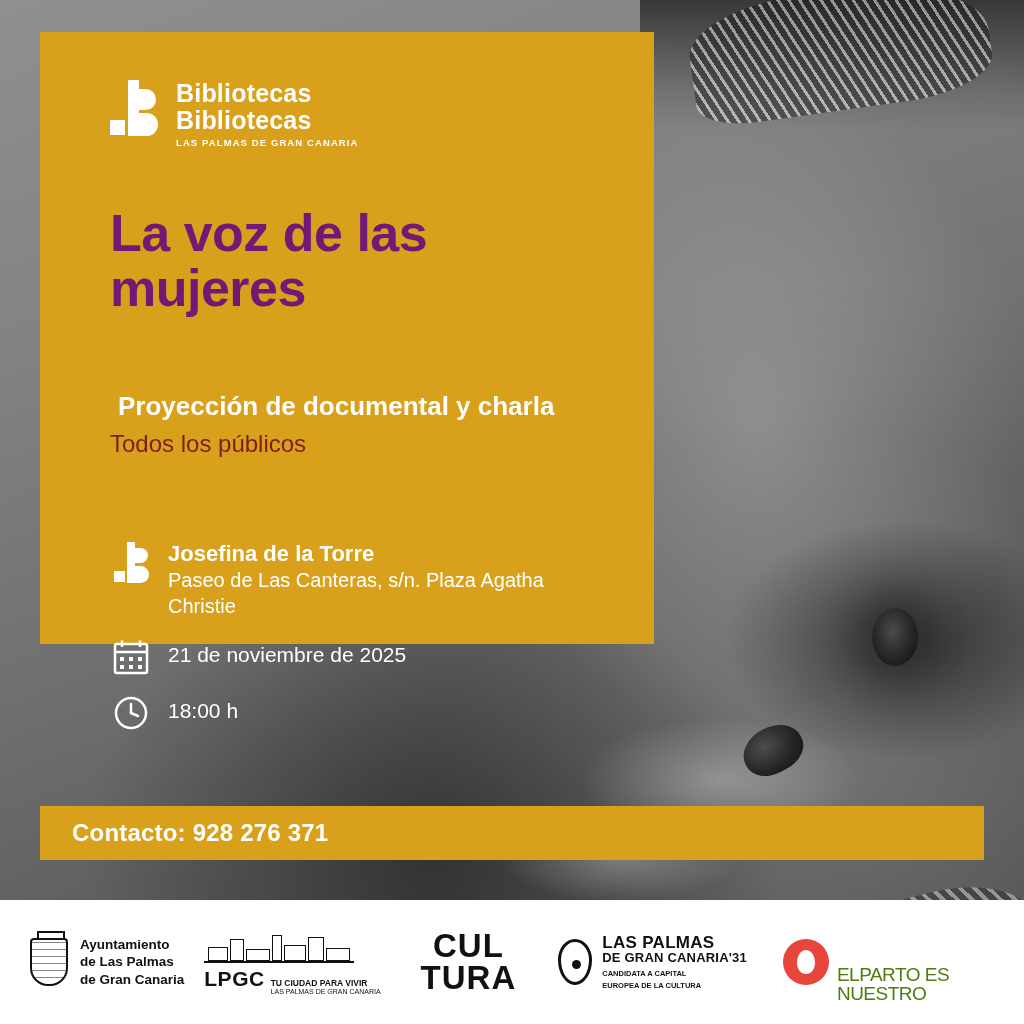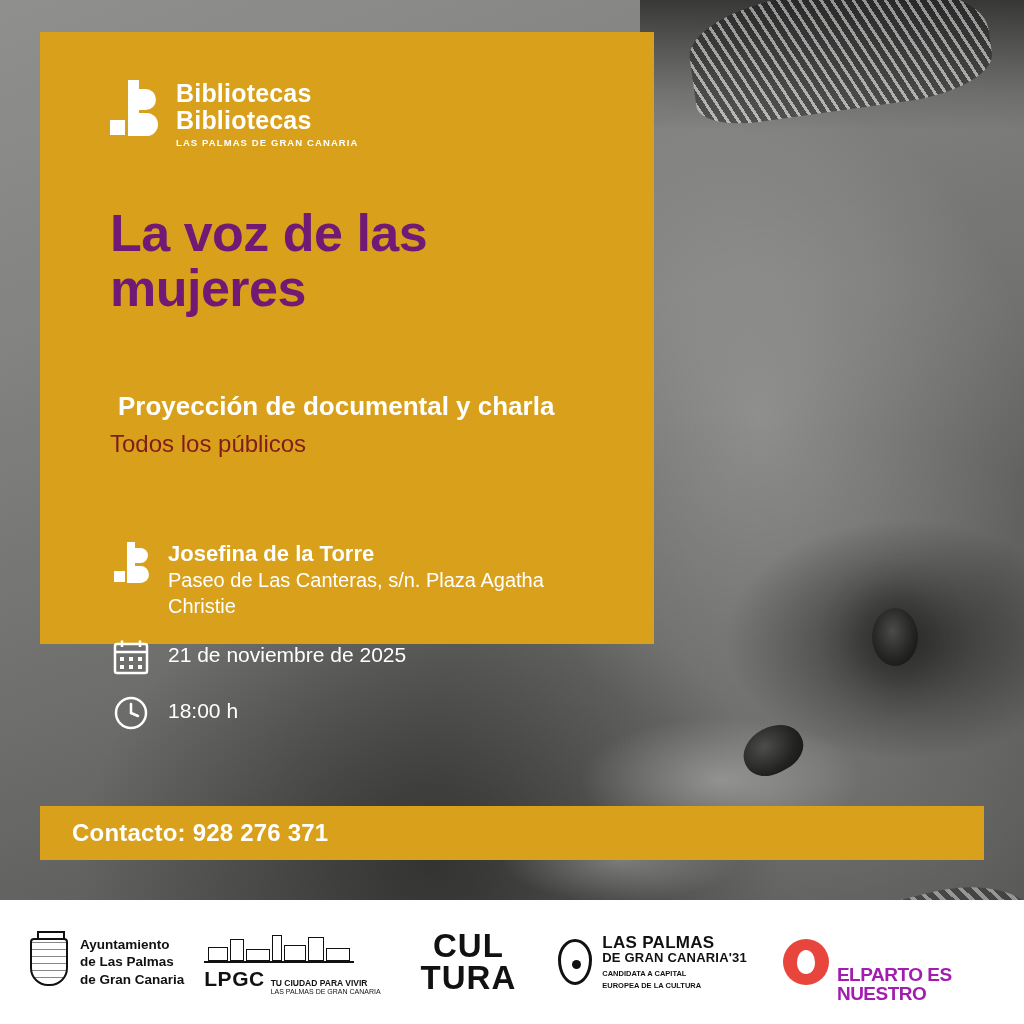--- a/index.html
+++ b/index.html
@@ -336,24 +336,24 @@
   .parto-badge::after {
     content: "";
     position: absolute;
     left: 14px; top: 11px;
     width: 18px; height: 24px;
     background: #fff;
     border-radius: 50% 50% 45% 45%;
   }
   .parto-text {
     font-size: 19px;
-    font-weight: bold;
+    font-weight: normal;
     letter-spacing: -0.5px;
     line-height: 1.0;
-    color: #a21caf;
+    color: #4d7c0f;
     margin-top: 44px;
   }
   .parto-text .pt2 { display: block; }
 
   svg { display: block; }
 </style>
 </head>
 <body>
 
 <div class="poster">

